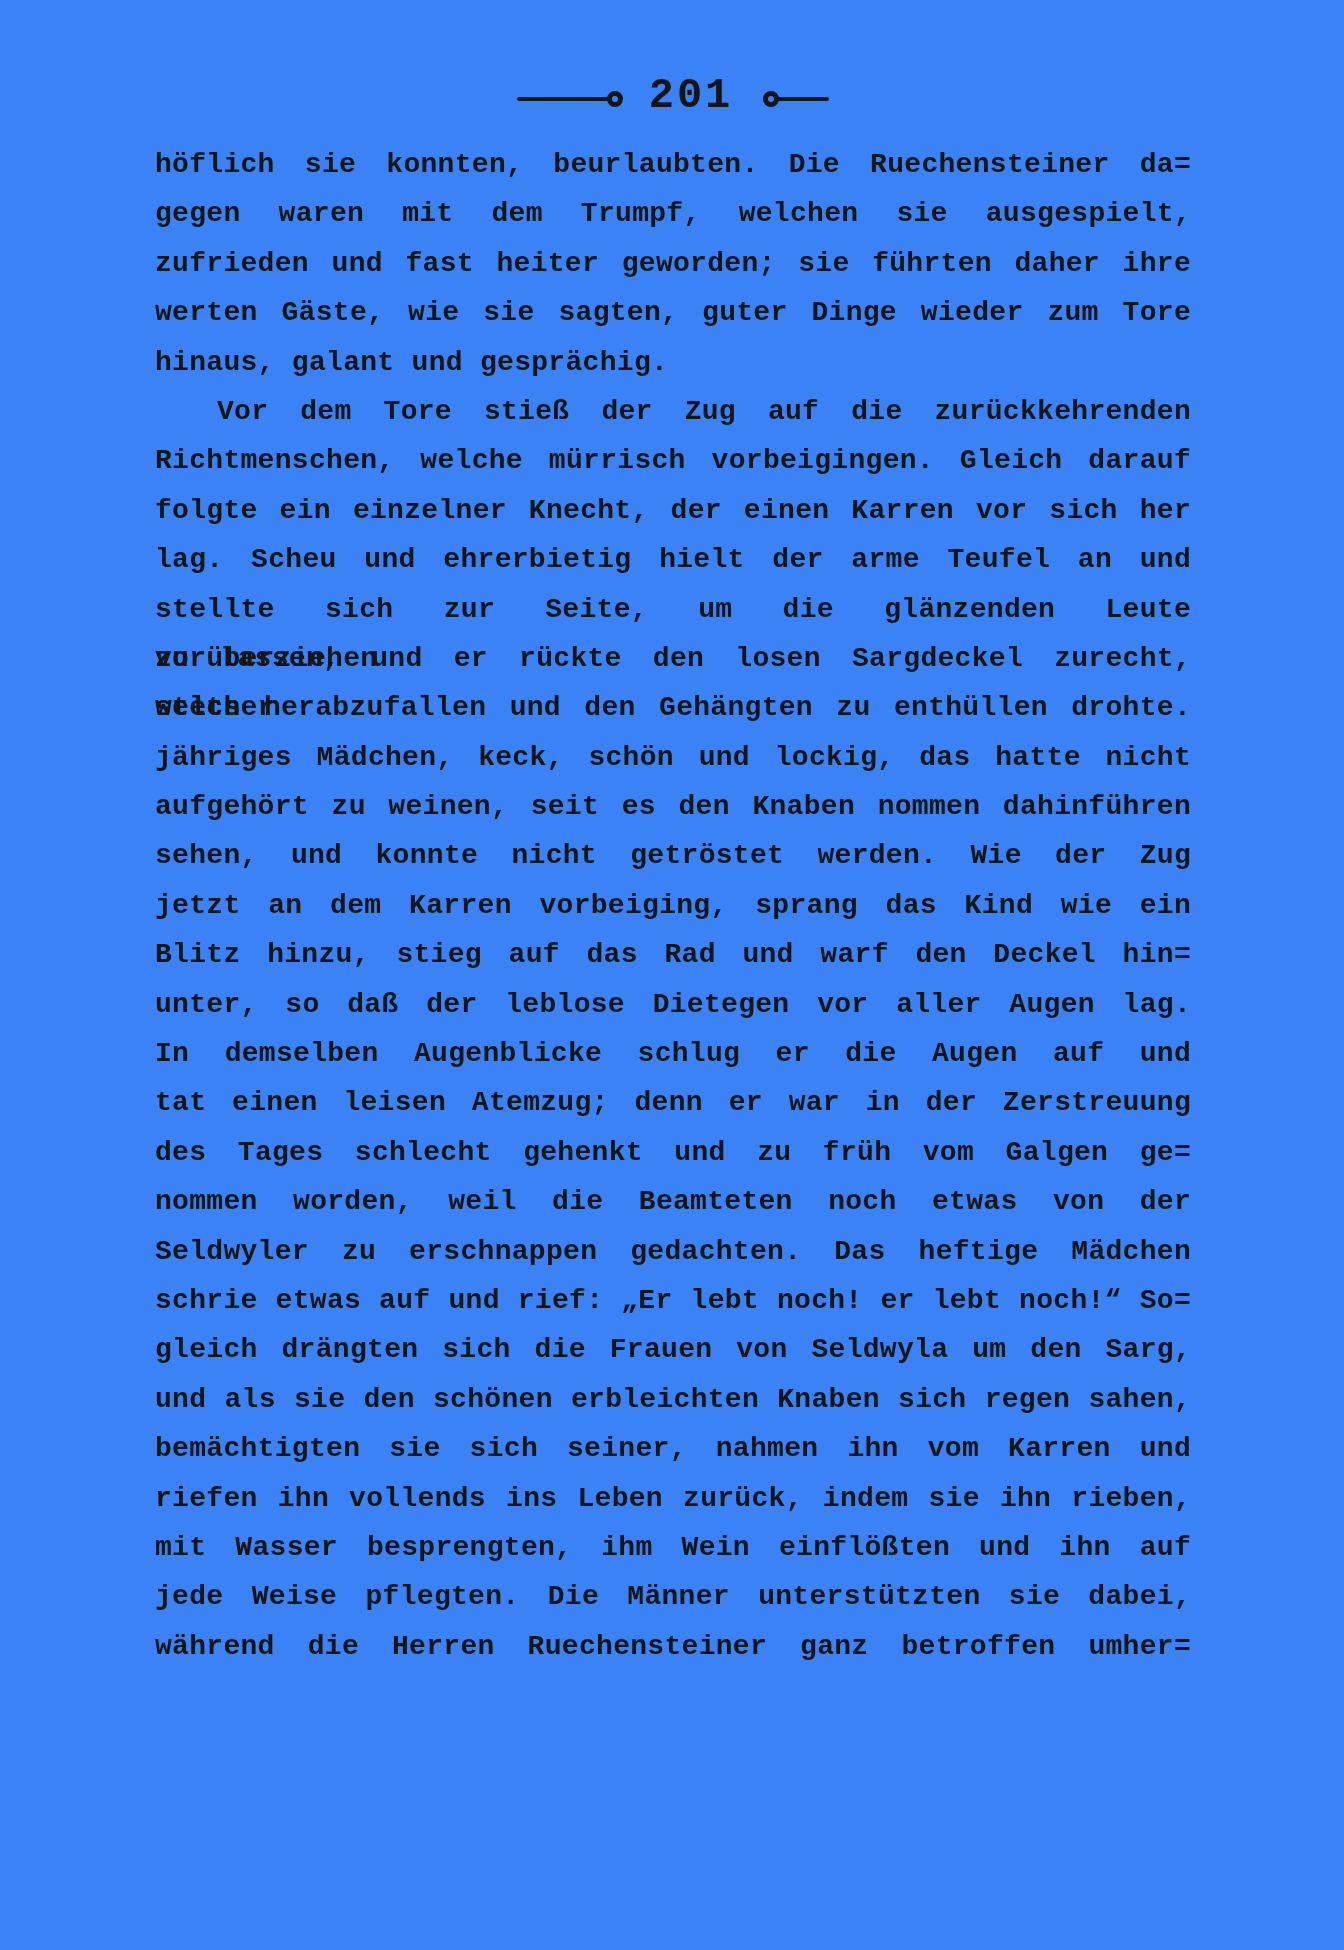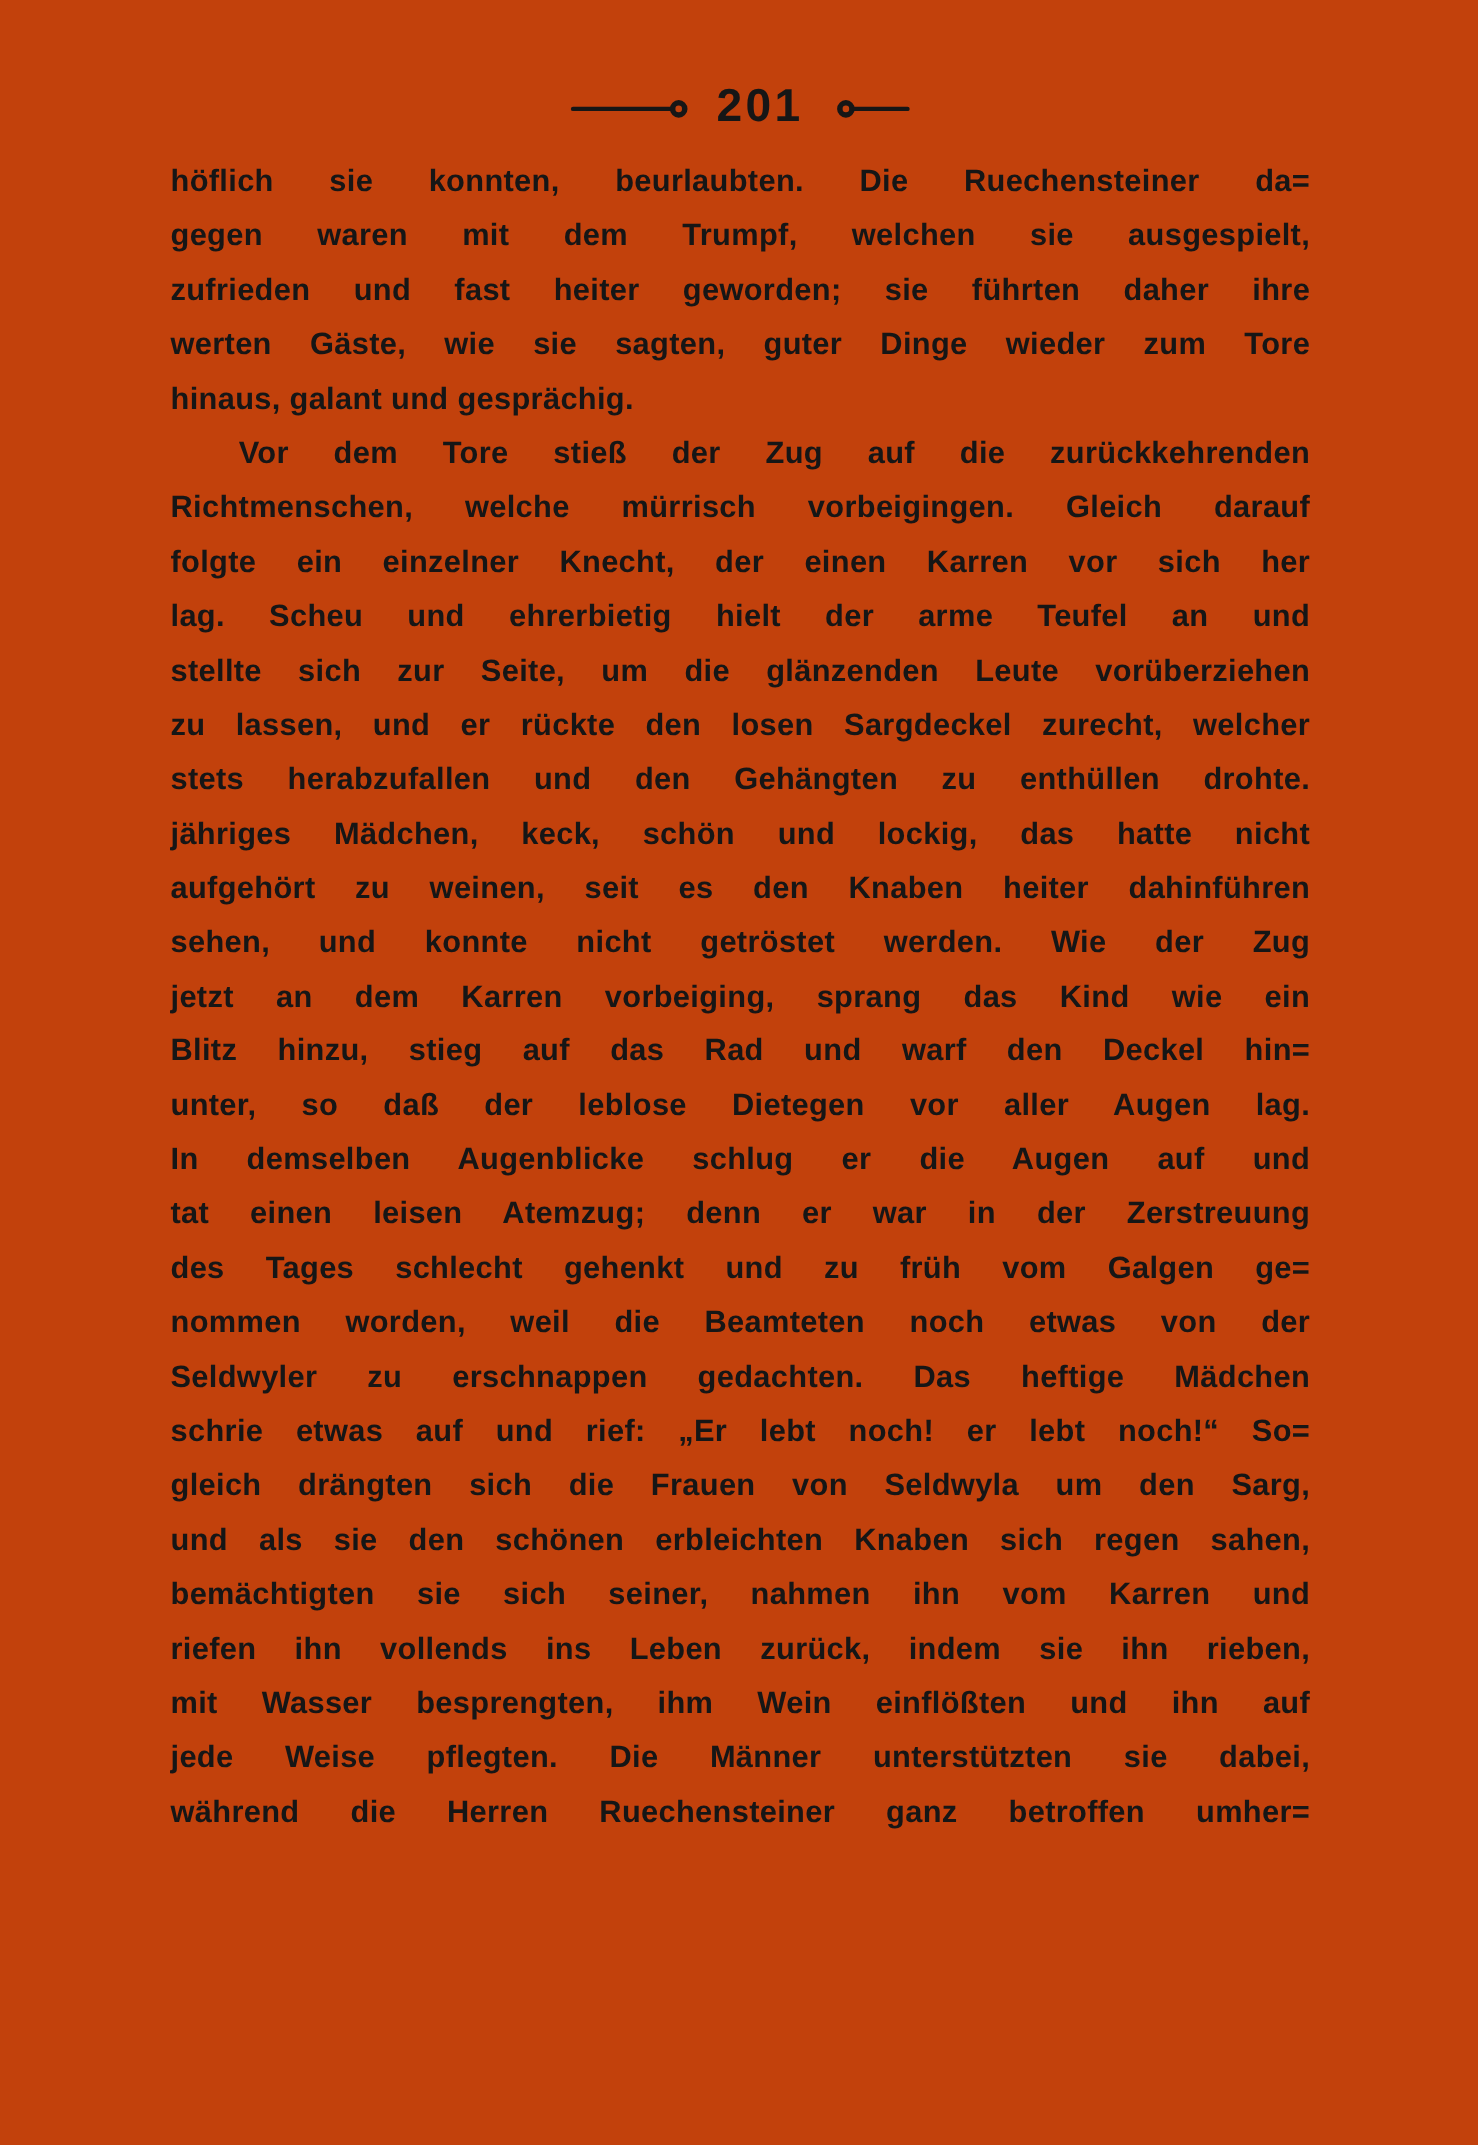--- a/index.html
+++ b/index.html
@@ -1,23 +1,23 @@
 <!DOCTYPE html>
 <html><head>
 <meta charset="utf-8">
 <style>
   html, body { margin: 0; padding: 0; background: #ffffff; }
 
   .page {
     position: relative;
     width: 1344px;
     height: 1950px;
-    background: #c2410c;
+    background: #3b82f6;
     overflow: hidden;
-    font-family: Liberation Sans, sans-serif;
+    font-family: Liberation Mono, monospace;
     color: #161616;
   }
 
   
   .header {
     position: absolute;
     top: 78px;
     left: 155px;
     width: 1036px;
     display: flex;
@@ -89,21 +89,21 @@
       <div class="line">werten Gäste, wie sie sagten, guter Dinge wieder zum Tore</div>
       <div class="line no-just">hinaus, galant und gesprächig.</div>
       <div class="line indent">Vor dem Tore stieß der Zug auf die zurückkehrenden</div>
       <div class="line">Richtmenschen, welche mürrisch vorbeigingen.  Gleich darauf</div>
       <div class="line">folgte ein einzelner Knecht, der einen Karren vor sich her</div>
       <div class="line">lag.  Scheu und ehrerbietig hielt der arme Teufel an und</div>
       <div class="line">stellte sich zur Seite, um die glänzenden Leute vorüberziehen</div>
       <div class="line">zu lassen, und er rückte den losen Sargdeckel zurecht, welcher</div>
       <div class="line">stets herabzufallen und den Gehängten zu enthüllen drohte.</div>
       <div class="line">jähriges Mädchen, keck, schön und lockig, das hatte nicht</div>
-      <div class="line">aufgehört zu weinen, seit es den Knaben heiter dahinführen</div>
+      <div class="line">aufgehört zu weinen, seit es den Knaben nommen dahinführen</div>
       <div class="line">sehen, und konnte nicht getröstet werden.  Wie der Zug</div>
       <div class="line">jetzt an dem Karren vorbeiging, sprang das Kind wie ein</div>
       <div class="line">Blitz hinzu, stieg auf das Rad und warf den Deckel hin=</div>
       <div class="line">unter, so daß der leblose Dietegen vor aller Augen lag.</div>
       <div class="line">In demselben Augenblicke schlug er die Augen auf und</div>
       <div class="line">tat einen leisen Atemzug; denn er war in der Zerstreuung</div>
       <div class="line">des Tages schlecht gehenkt und zu früh vom Galgen ge=</div>
       <div class="line">nommen worden, weil die Beamteten noch etwas von der</div>
       <div class="line">Seldwyler zu erschnappen gedachten.  Das heftige Mädchen</div>
       <div class="line">schrie etwas auf und rief: „Er lebt noch! er lebt noch!“ So=</div>

